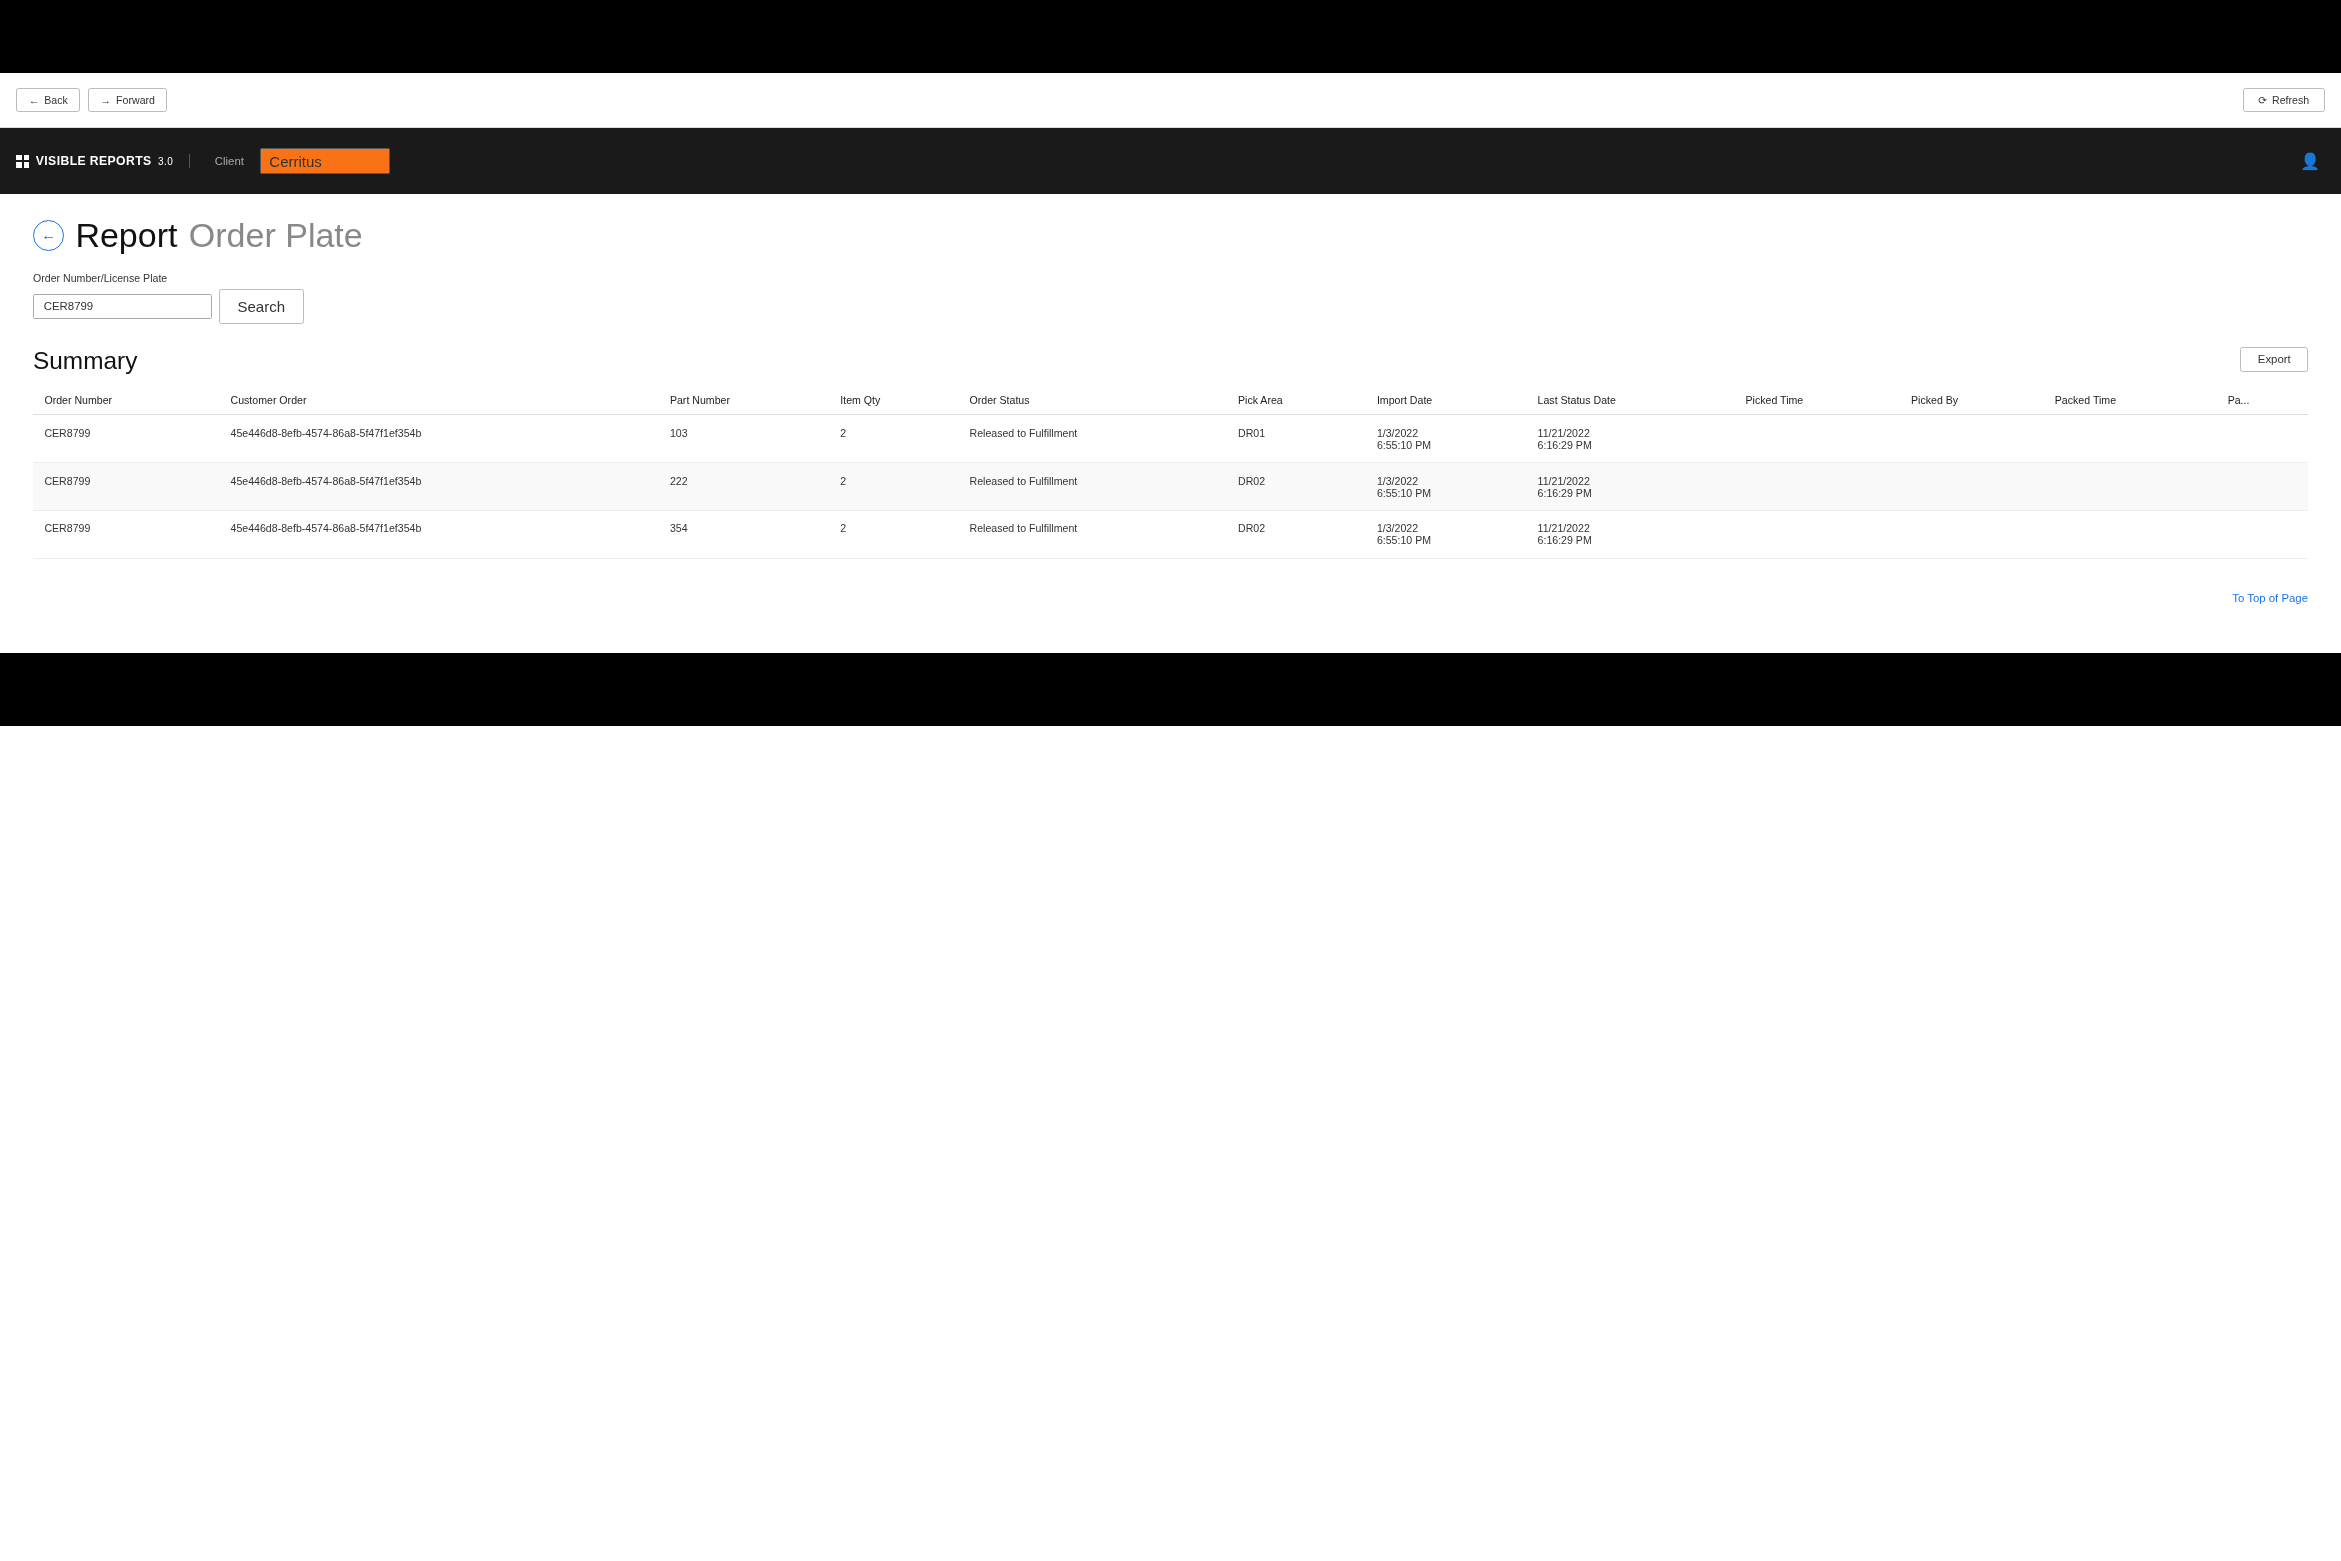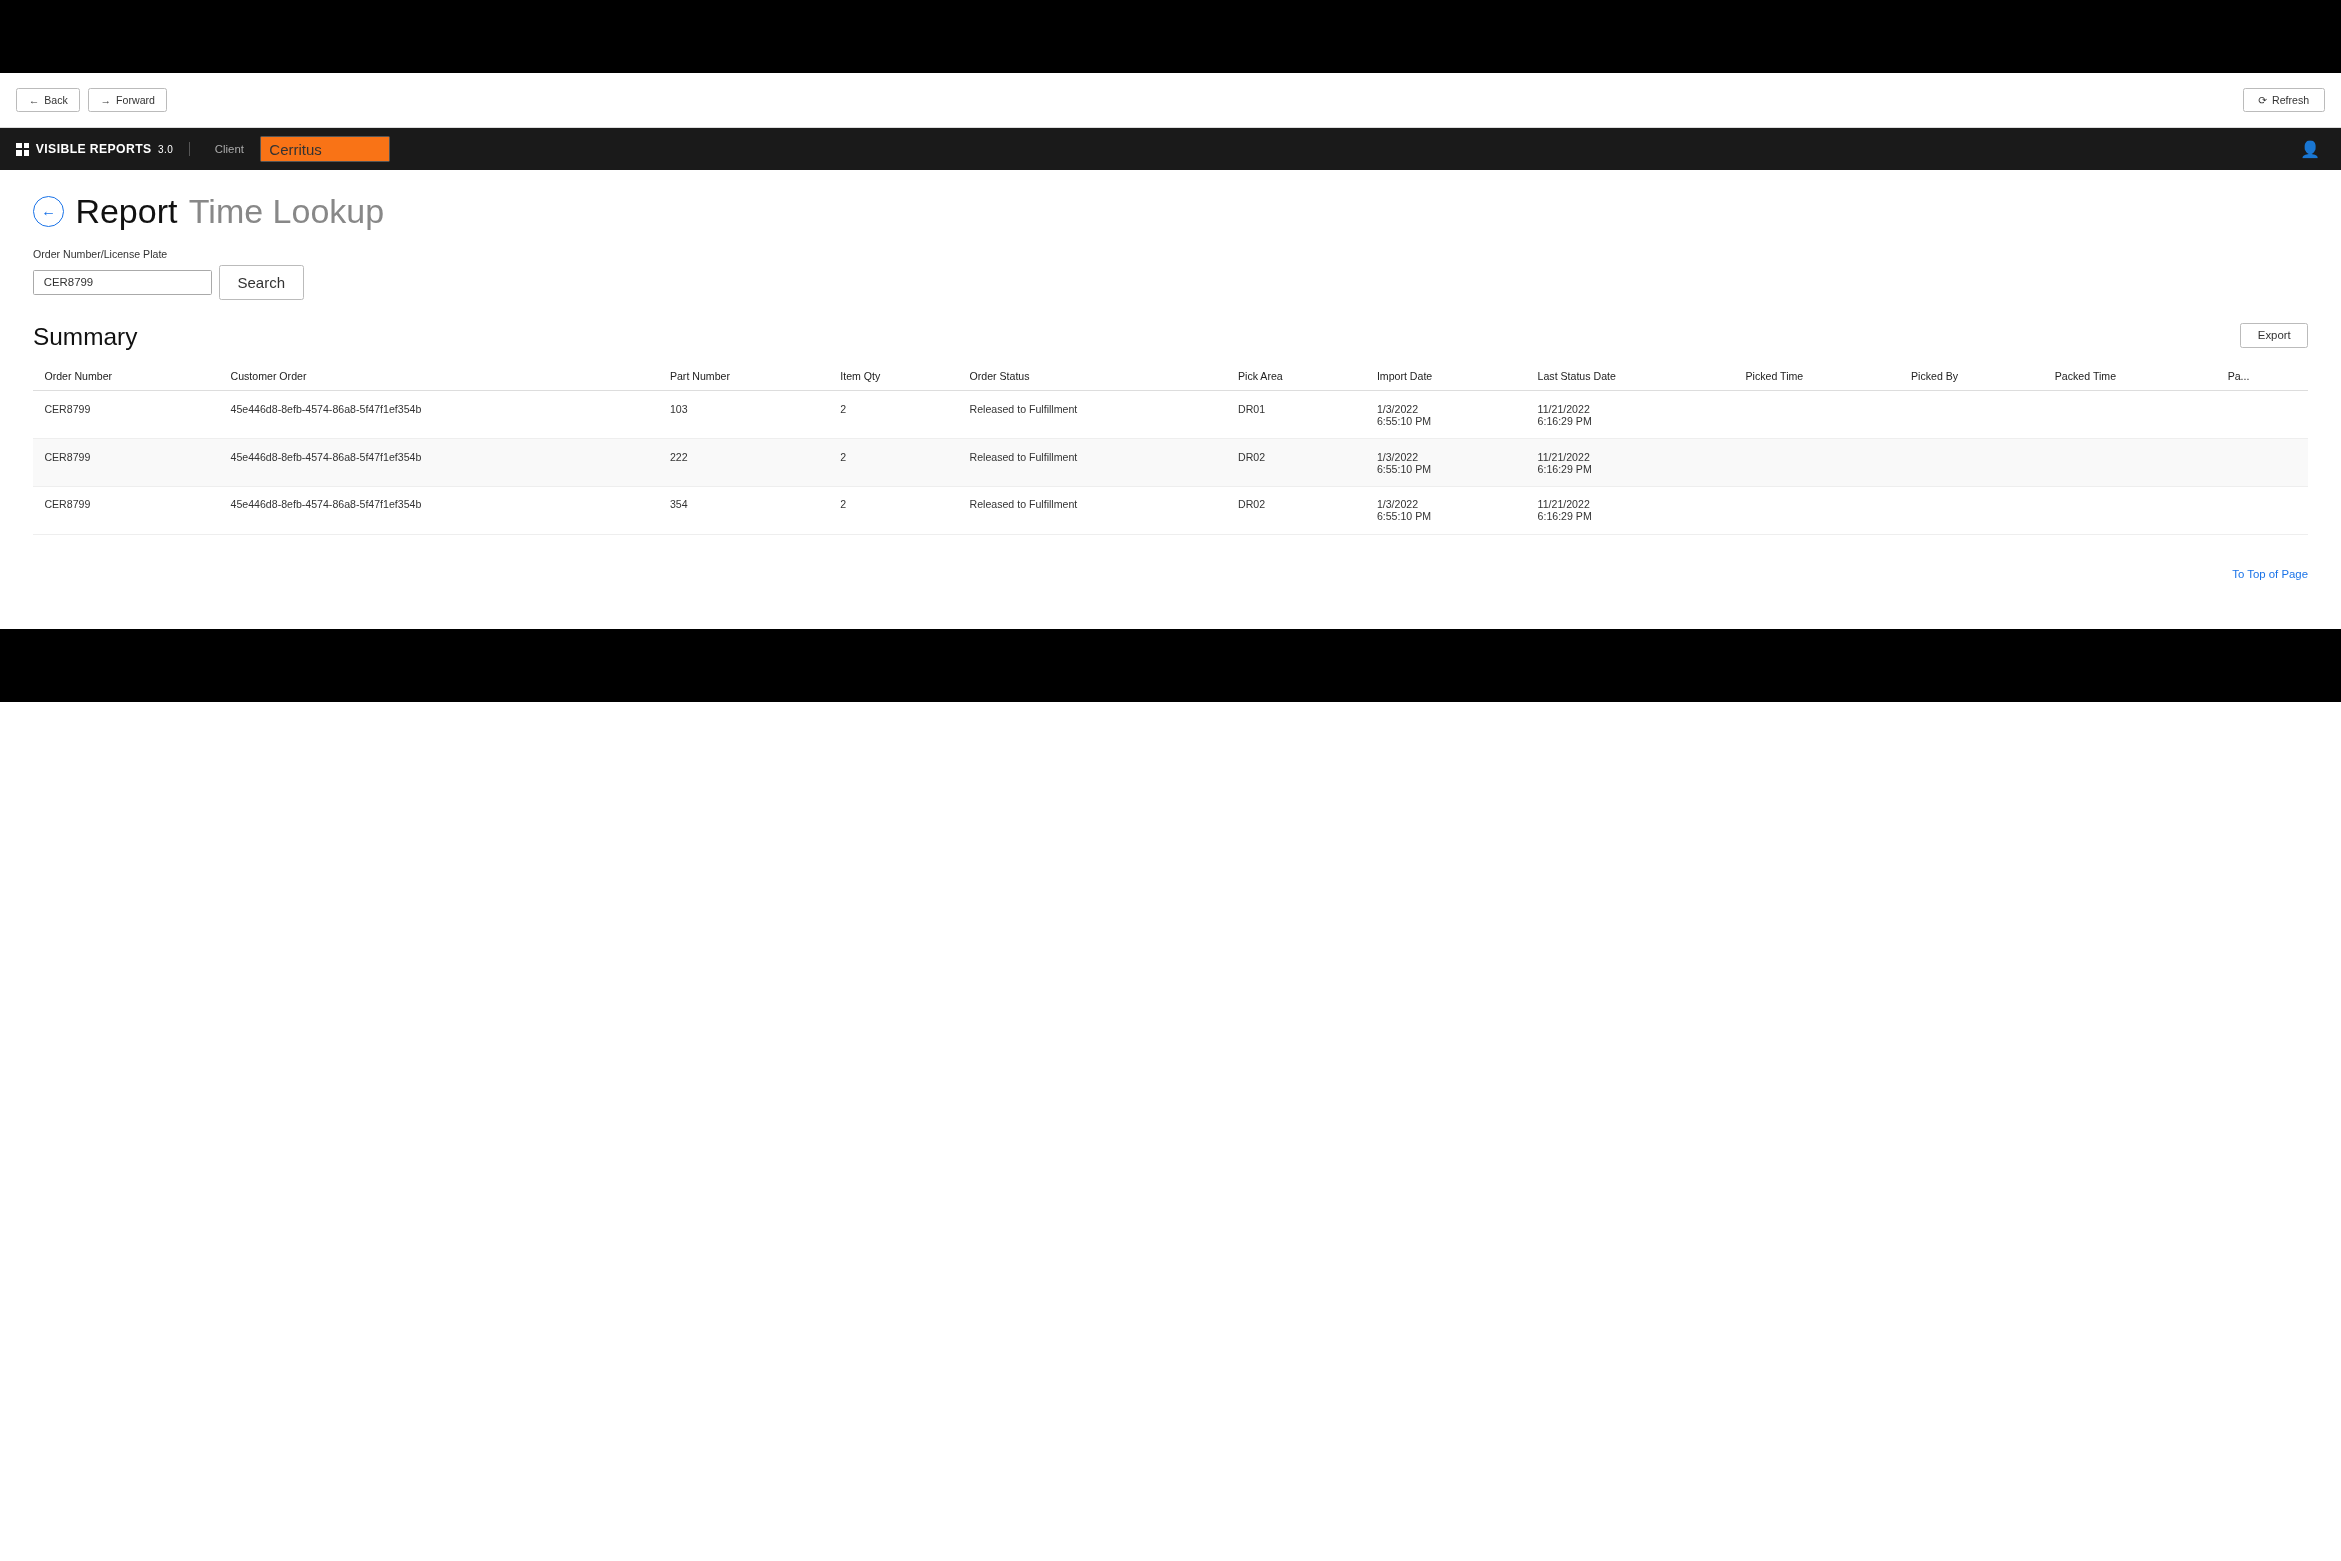--- a/index.html
+++ b/index.html
@@ -47,21 +47,21 @@
       font-size: 10.6px;
       color: #333;
     }
 
     
     .app-header {
       background: #1a1a1a;
       display: flex;
       align-items: center;
       padding: 0 16.3px;
-      height: 42px;
+      height: 66px;
       gap: 16.3px;
     }
     .app-logo {
       display: flex;
       align-items: center;
       gap: 6.5px;
       color: #fff;
       font-size: 12.2px;
       font-weight: 600;
       letter-spacing: 0.4px;
@@ -298,21 +298,21 @@
   </button>
 </div>
 
 <div class="main-content">
 
   <div class="page-title-row">
     <button class="back-circle-btn">
       <span>←</span>
     </button>
     <span class="page-title-main">Report</span>
-    <span class="page-title-sub">Time Lookup</span>
+    <span class="page-title-sub">Order Plate</span>
   </div>
 
   <div class="search-area">
     <div class="search-label">Order Number/License Plate</div>
     <div class="search-row">
       <input class="search-input" type="text" value="CER8799" style="">
       <button class="search-btn">
         <span>Search</span>
       </button>
     </div>

